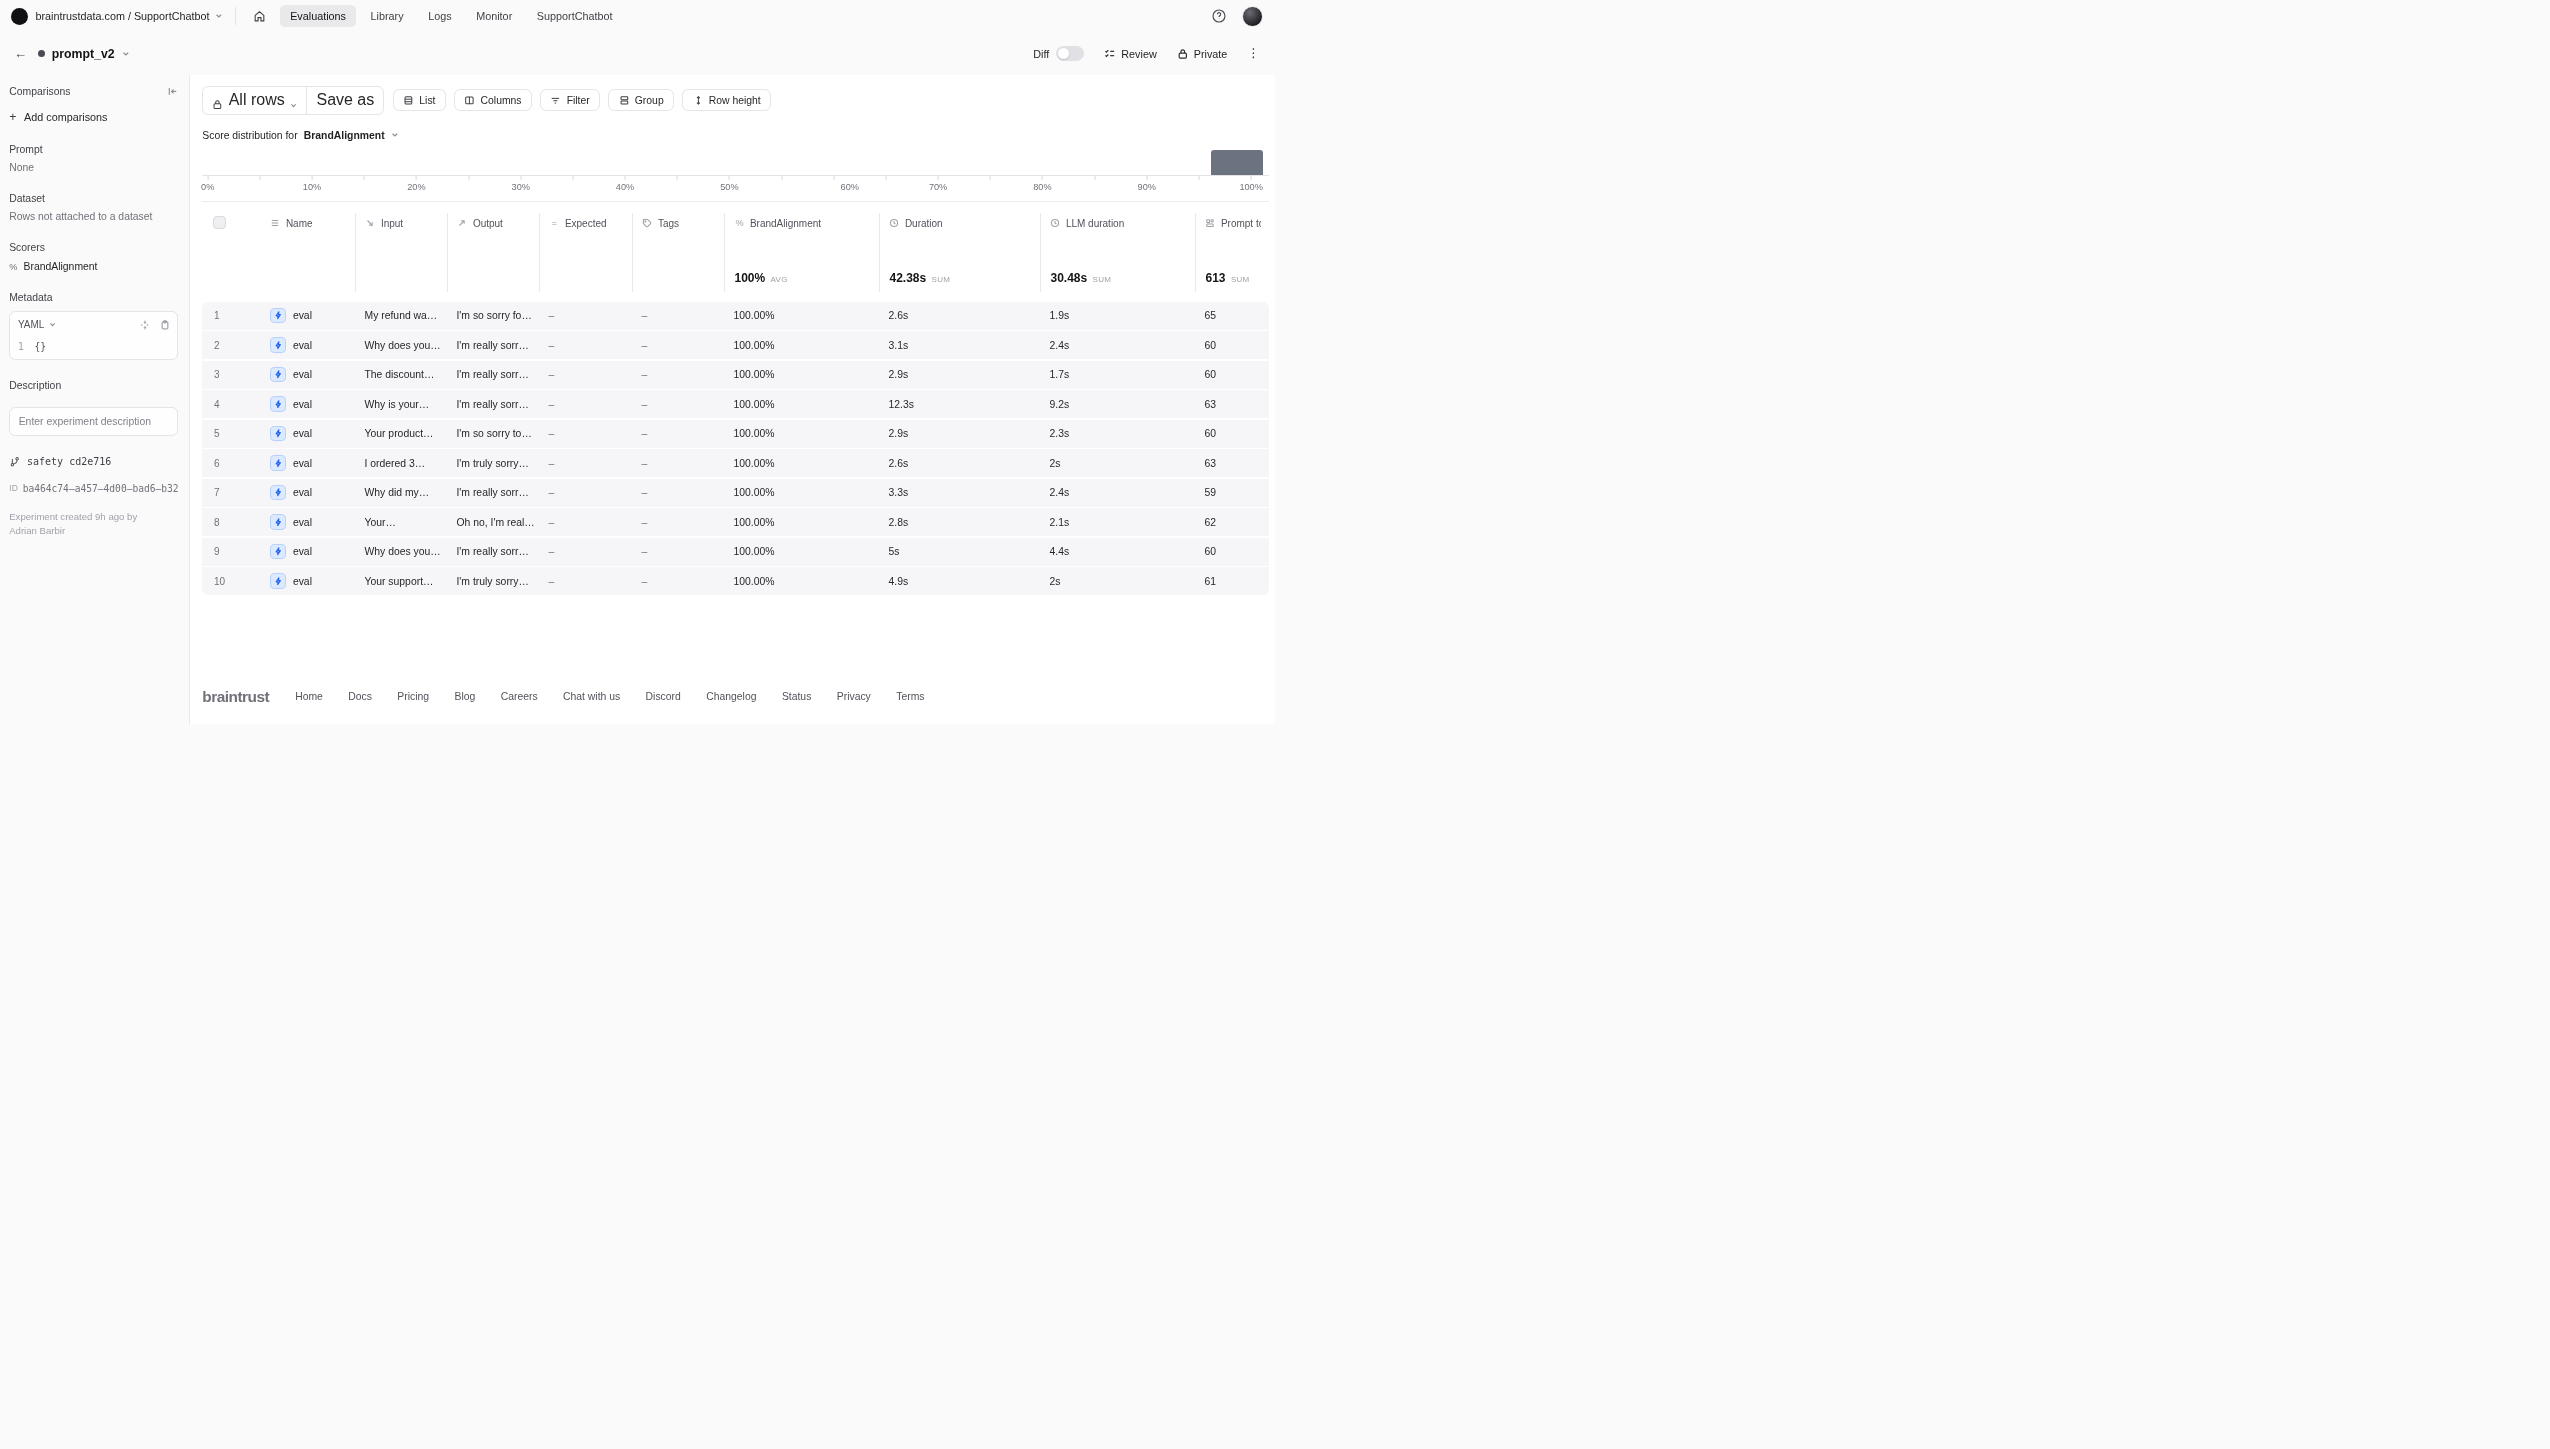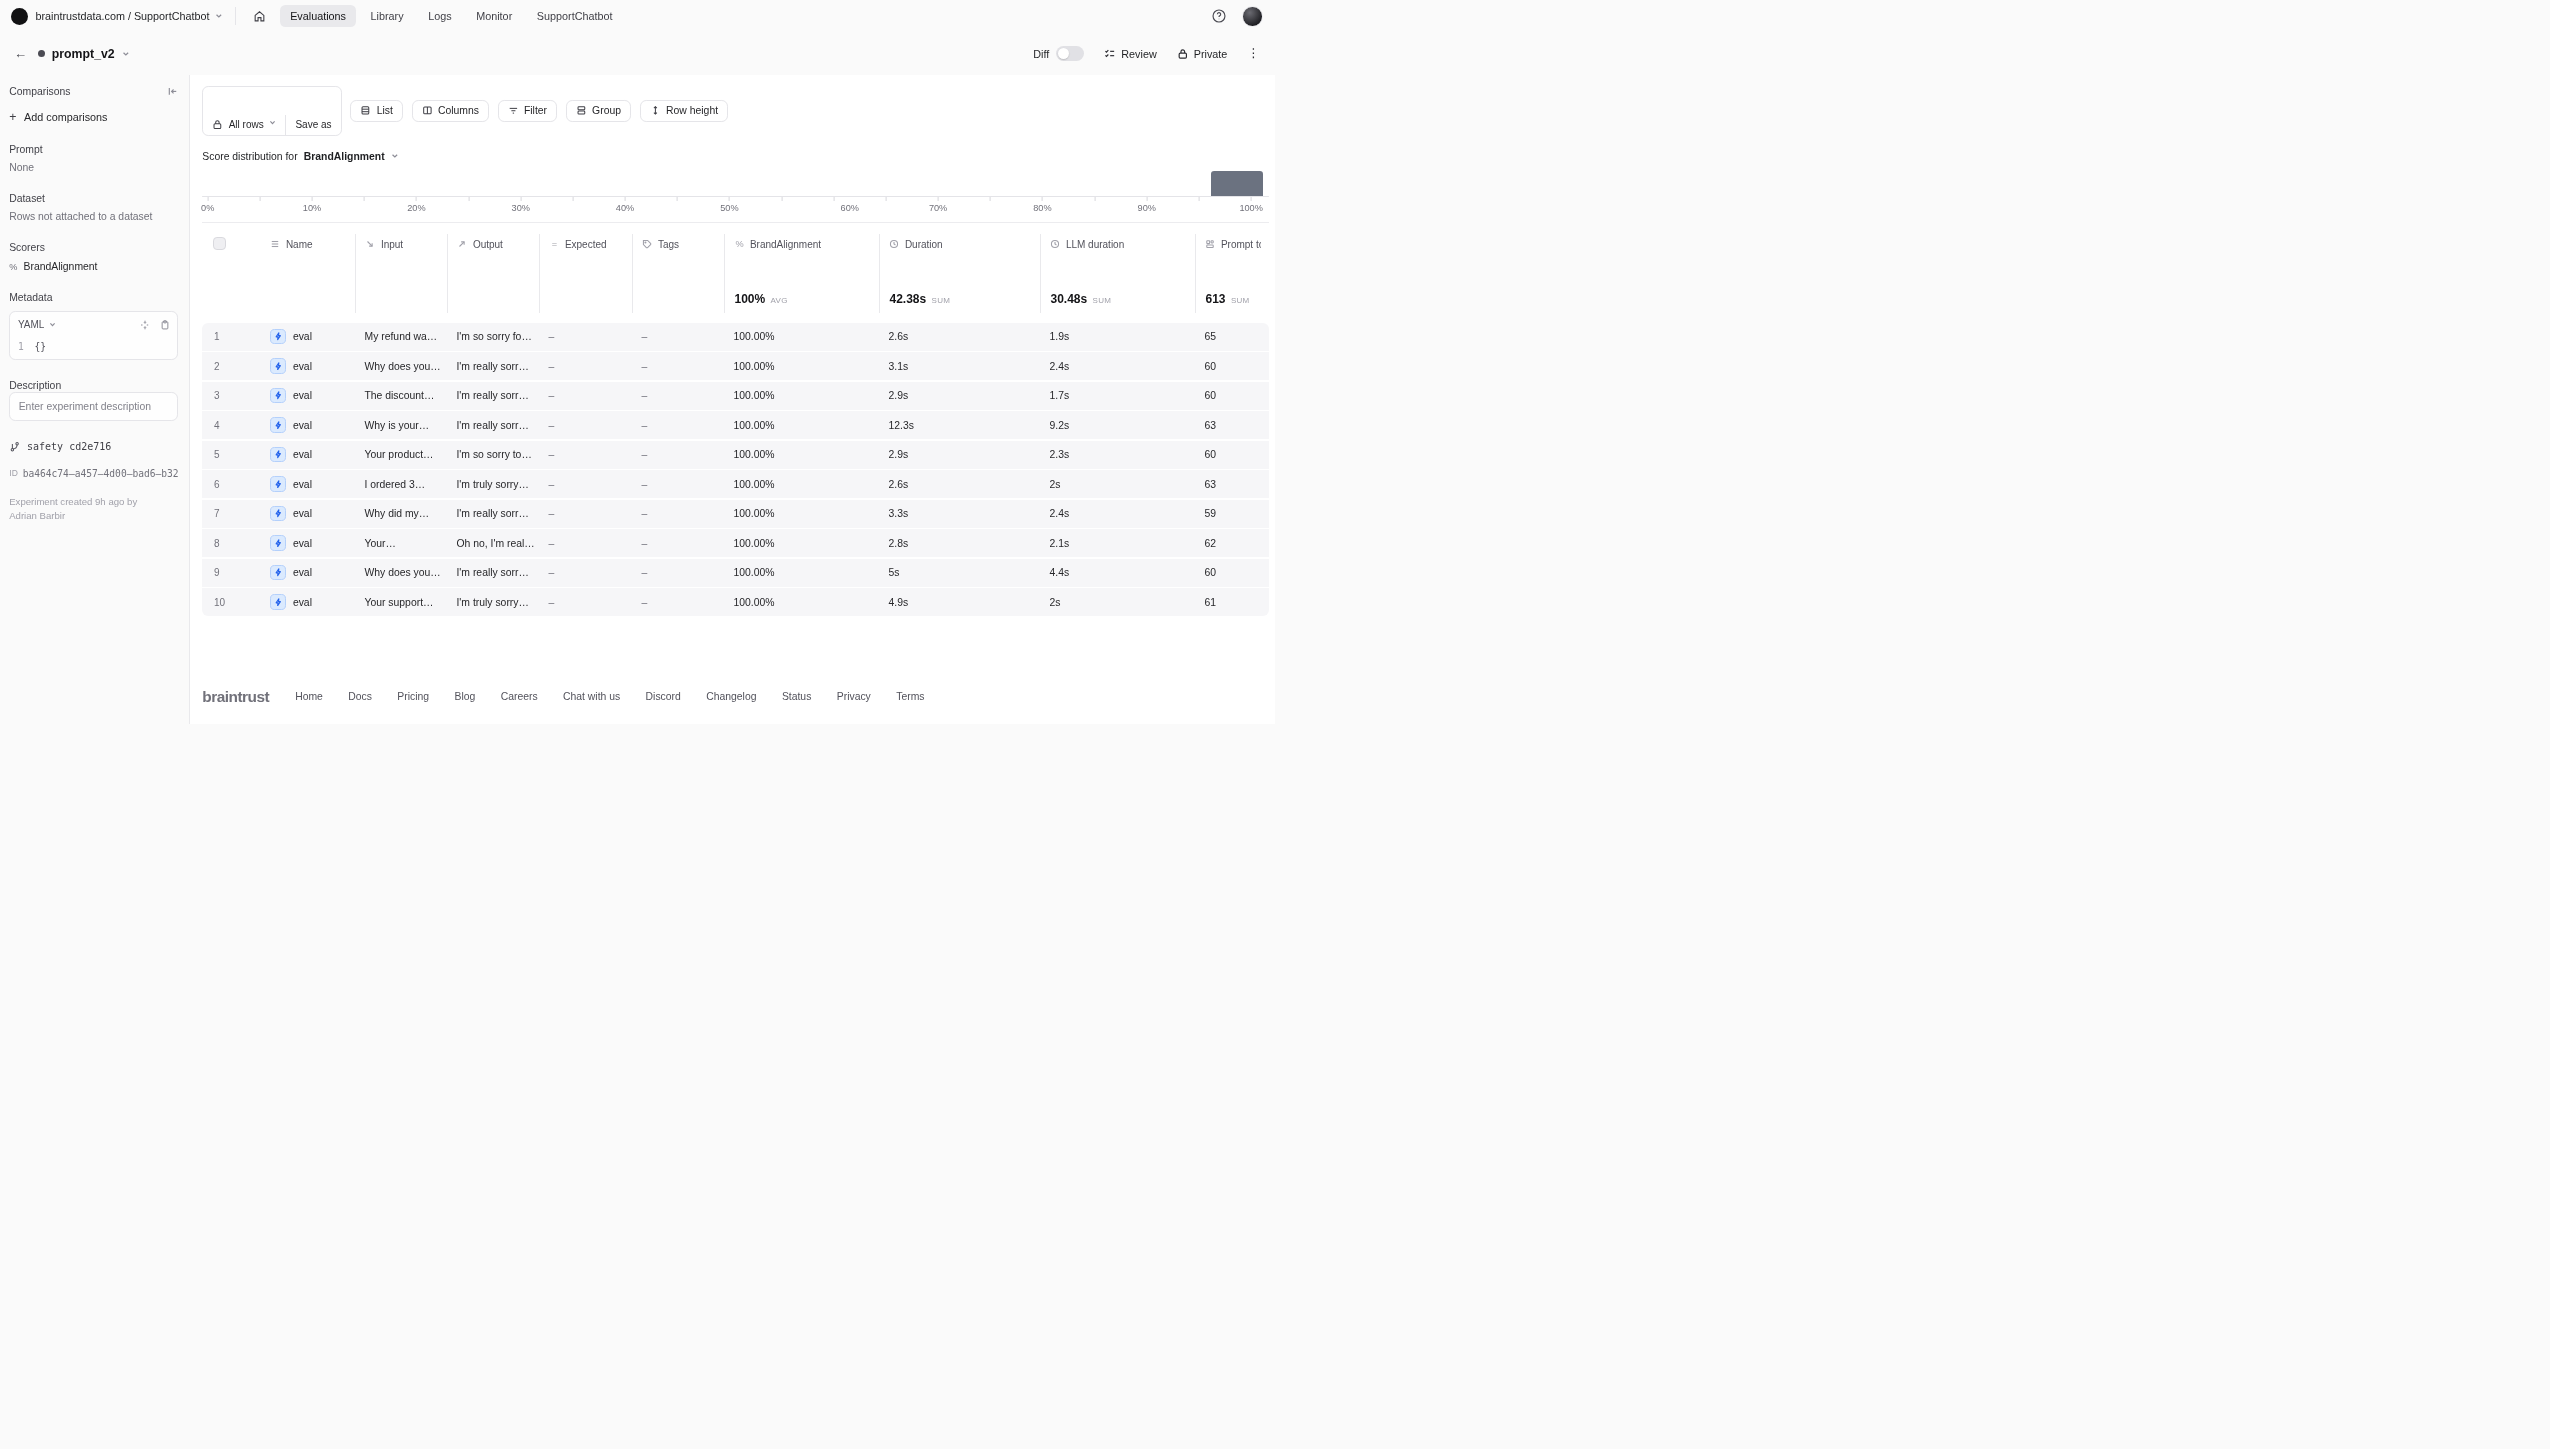--- a/index.html
+++ b/index.html
@@ -57,33 +57,33 @@
   .scorer-item .pct { color:#71717a; font-size:9.2px; }
   .meta-box { margin-top:7.7px; border:0.8px solid #e5e5e9; border-radius:6.2px; background:#fefefe; padding:7px 7.7px 7.7px; }
   .meta-head { display:flex; align-items:flex-end; justify-content:space-between; }
   .meta-lang { display:flex; align-items:center; gap:4.6px; font-size:10px; color:#52525b; background:none; border:none; cursor:pointer; font-family:inherit; }
   .meta-icons { display:flex; align-items:center; gap:9.2px; }
   .meta-icons button { border:none; background:none; cursor:pointer; display:flex; }
   .meta-icons svg { width:10px; height:10px; stroke:#8e8e98; stroke-width:1.4; fill:none; }
   .meta-code { display:flex; gap:10.8px; margin-top:10.8px; font-family:"DejaVu Sans Mono",monospace; font-size:9.6px; }
   .meta-ln { color:#a1a1aa; }
   .meta-src { color:#52525b; }
-  .desc-input { margin-top:1px; width:100%; border:0.8px solid #e5e5e9; border-radius:6.2px; background:#fefefe; padding:7.7px 8.5px; font-size:10.4px; color:#27272a; font-family:inherit; }
+  .desc-input { margin-top:16px; width:100%; border:0.8px solid #e5e5e9; border-radius:6.2px; background:#fefefe; padding:7.7px 8.5px; font-size:10.4px; color:#27272a; font-family:inherit; }
   .desc-input::placeholder { color:#82828b; }
   .git-row { display:flex; align-items:center; gap:7px; margin-top:20px; font-family:"DejaVu Sans Mono",monospace; font-size:10px; color:#3f3f46; }
   .git-row svg { width:10.8px; height:10.8px; stroke:#52525b; stroke-width:1.5; fill:none; }
   .id-row { display:flex; align-items:center; gap:4.6px; margin-top:16px; }
   .id-label { font-size:8.5px; color:#a1a1aa; letter-spacing:0.2px; }
   .id-value { font-family:"DejaVu Sans Mono",monospace; font-size:9.6px; color:#71717a; white-space:nowrap; overflow:hidden; }
   .created-note { margin-top:16px; font-size:9.6px; color:#a1a1aa; line-height:1.45; padding-right:20px; }
 
   
   .toolbar { display:flex; align-items:center; gap:8.5px; }
   .tb-group { display:flex; align-items:stretch; border:0.8px solid #e5e5e9; border-radius:6.2px; background:#fff; overflow:hidden; }
-  .tb-seg { display:flex; align-items:flex-start; gap:5.4px; padding:4.6px 9.2px; font-size:10px; color:#27272a; background:none; border:none; cursor:pointer; font-family:inherit;margin-top:28px; }
+  .tb-seg { display:flex; align-items:flex-end; gap:5.4px; padding:4.6px 9.2px; font-size:16px; color:#27272a; background:none; border:none; cursor:pointer; font-family:inherit; }
   .tb-seg + .tb-seg { border-left:0.8px solid #e5e5e9; }
   .tb-btn { display:flex; align-items:center; gap:5.4px; padding:4.6px 9.2px; font-size:10.4px; color:#27272a; border:0.8px solid #e5e5e9; border-radius:6.2px; background:#fff; cursor:pointer; font-family:inherit; white-space:nowrap; }
   .tb-ic { width:10.8px; height:10.8px; stroke:#3f3f46; stroke-width:1.5; fill:none; flex:none; }
   .chev-s { width:7px; height:7px; stroke:#8e8e98; stroke-width:1.7; fill:none; }
 
   
   .chart-title { margin-top:14.6px; display:flex; align-items:center; gap:6.2px; font-size:10.4px; color:#1f2023; cursor:pointer; }
   .chart-title b { font-weight:700; }
   .chart { position:relative; margin-top:9.2px; height:39px; }
   .axis-line { position:absolute; left:0; right:0; top:25px; height:1.5px; background:#e4e4e8; border-radius:0.8px; }

